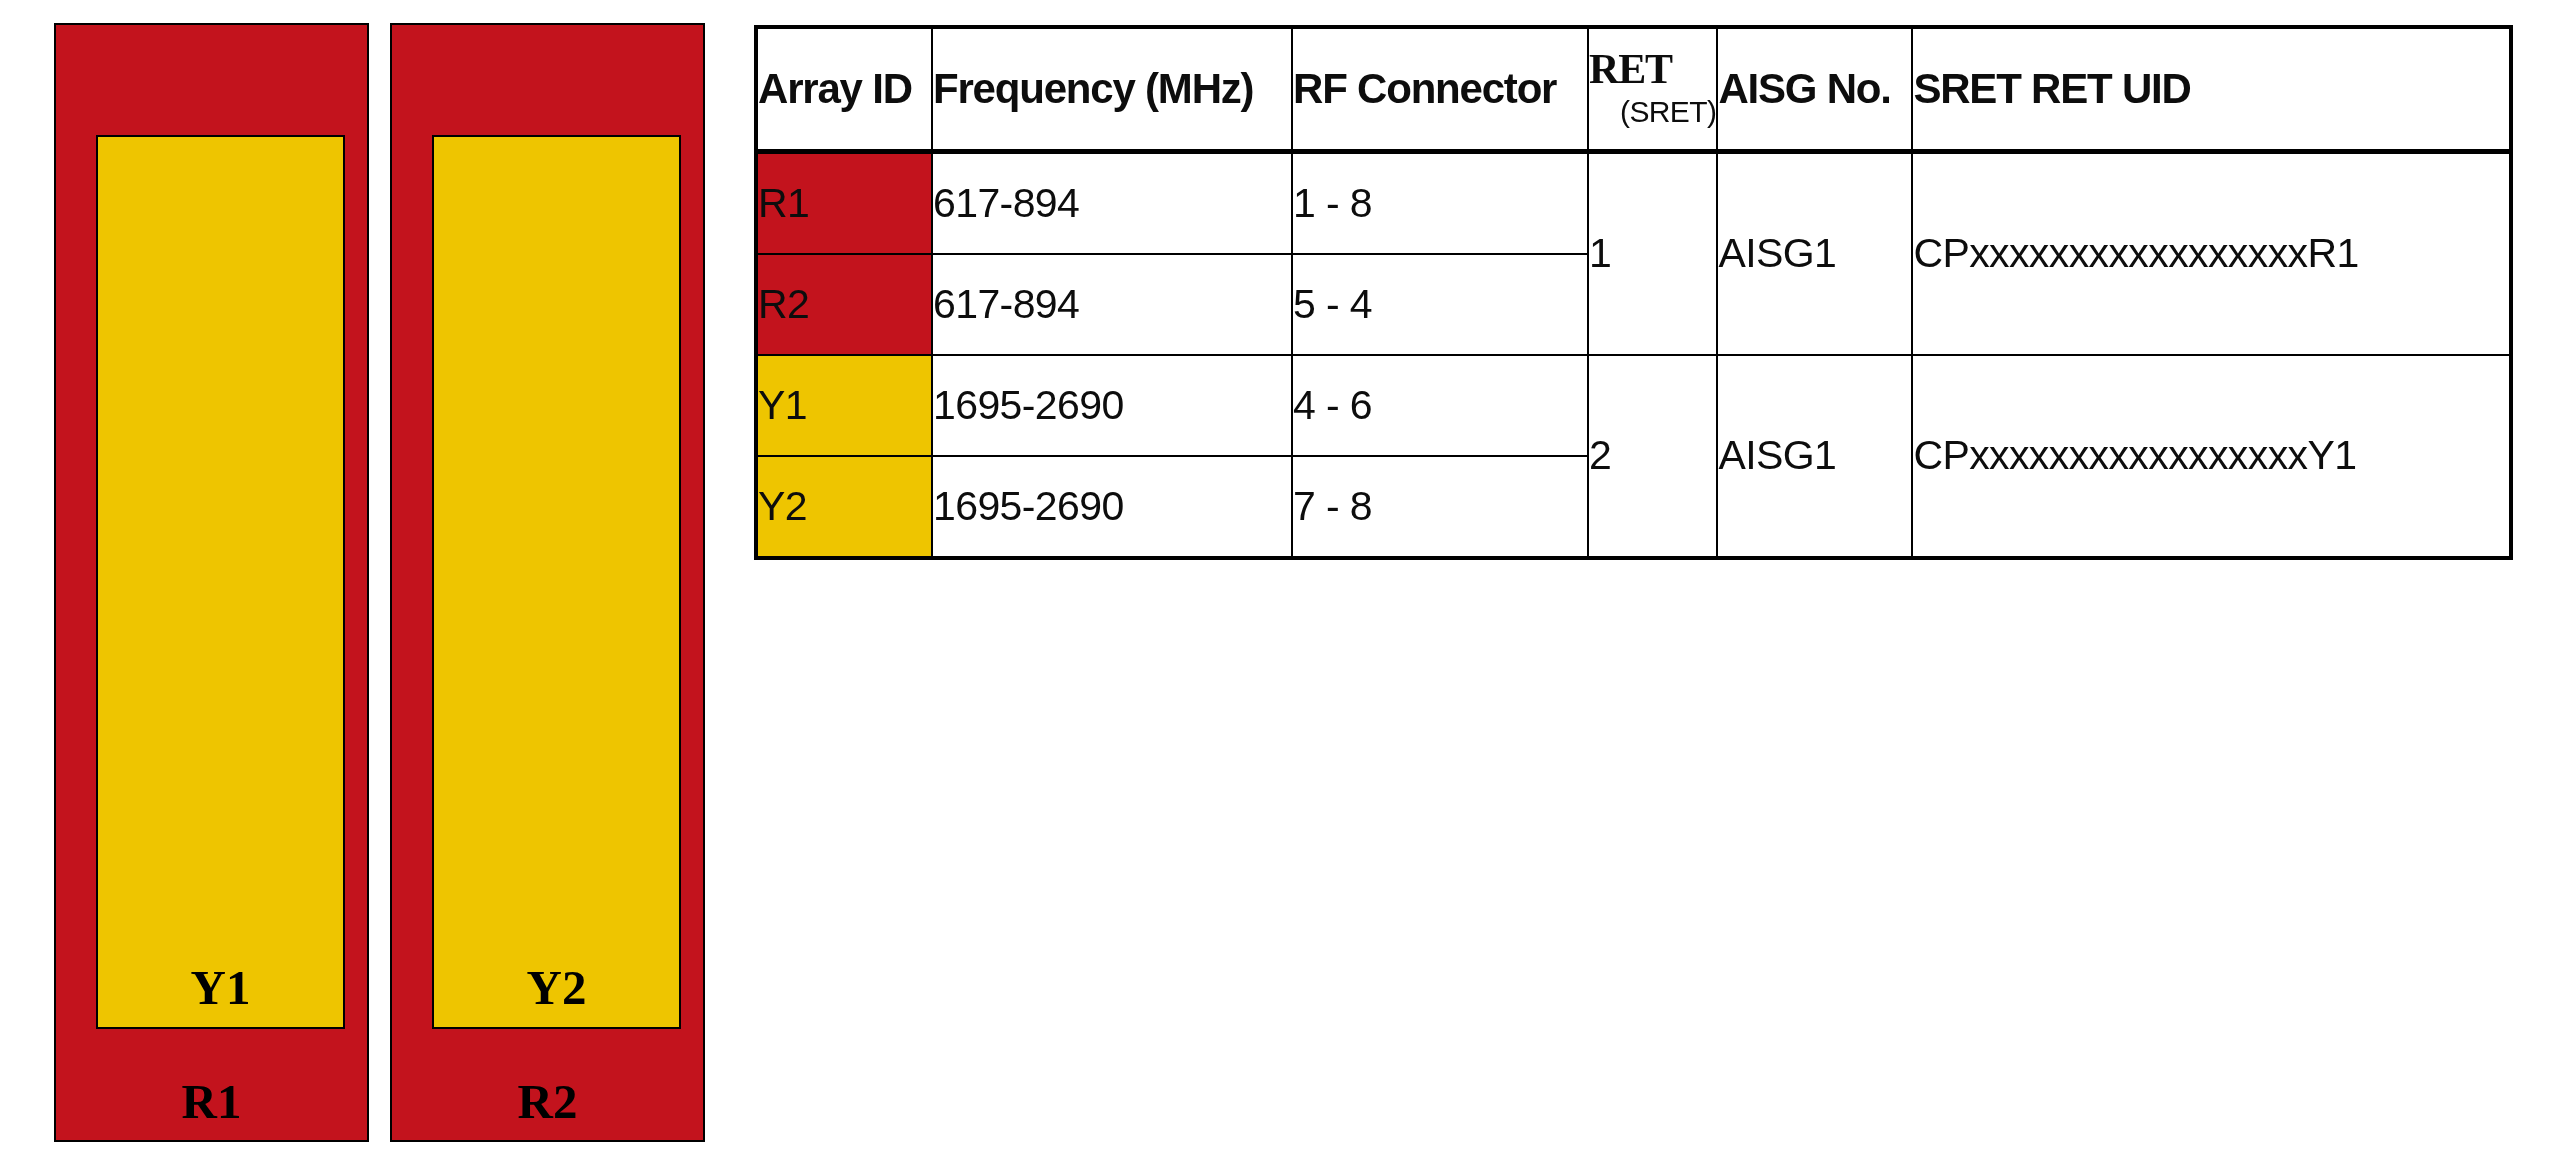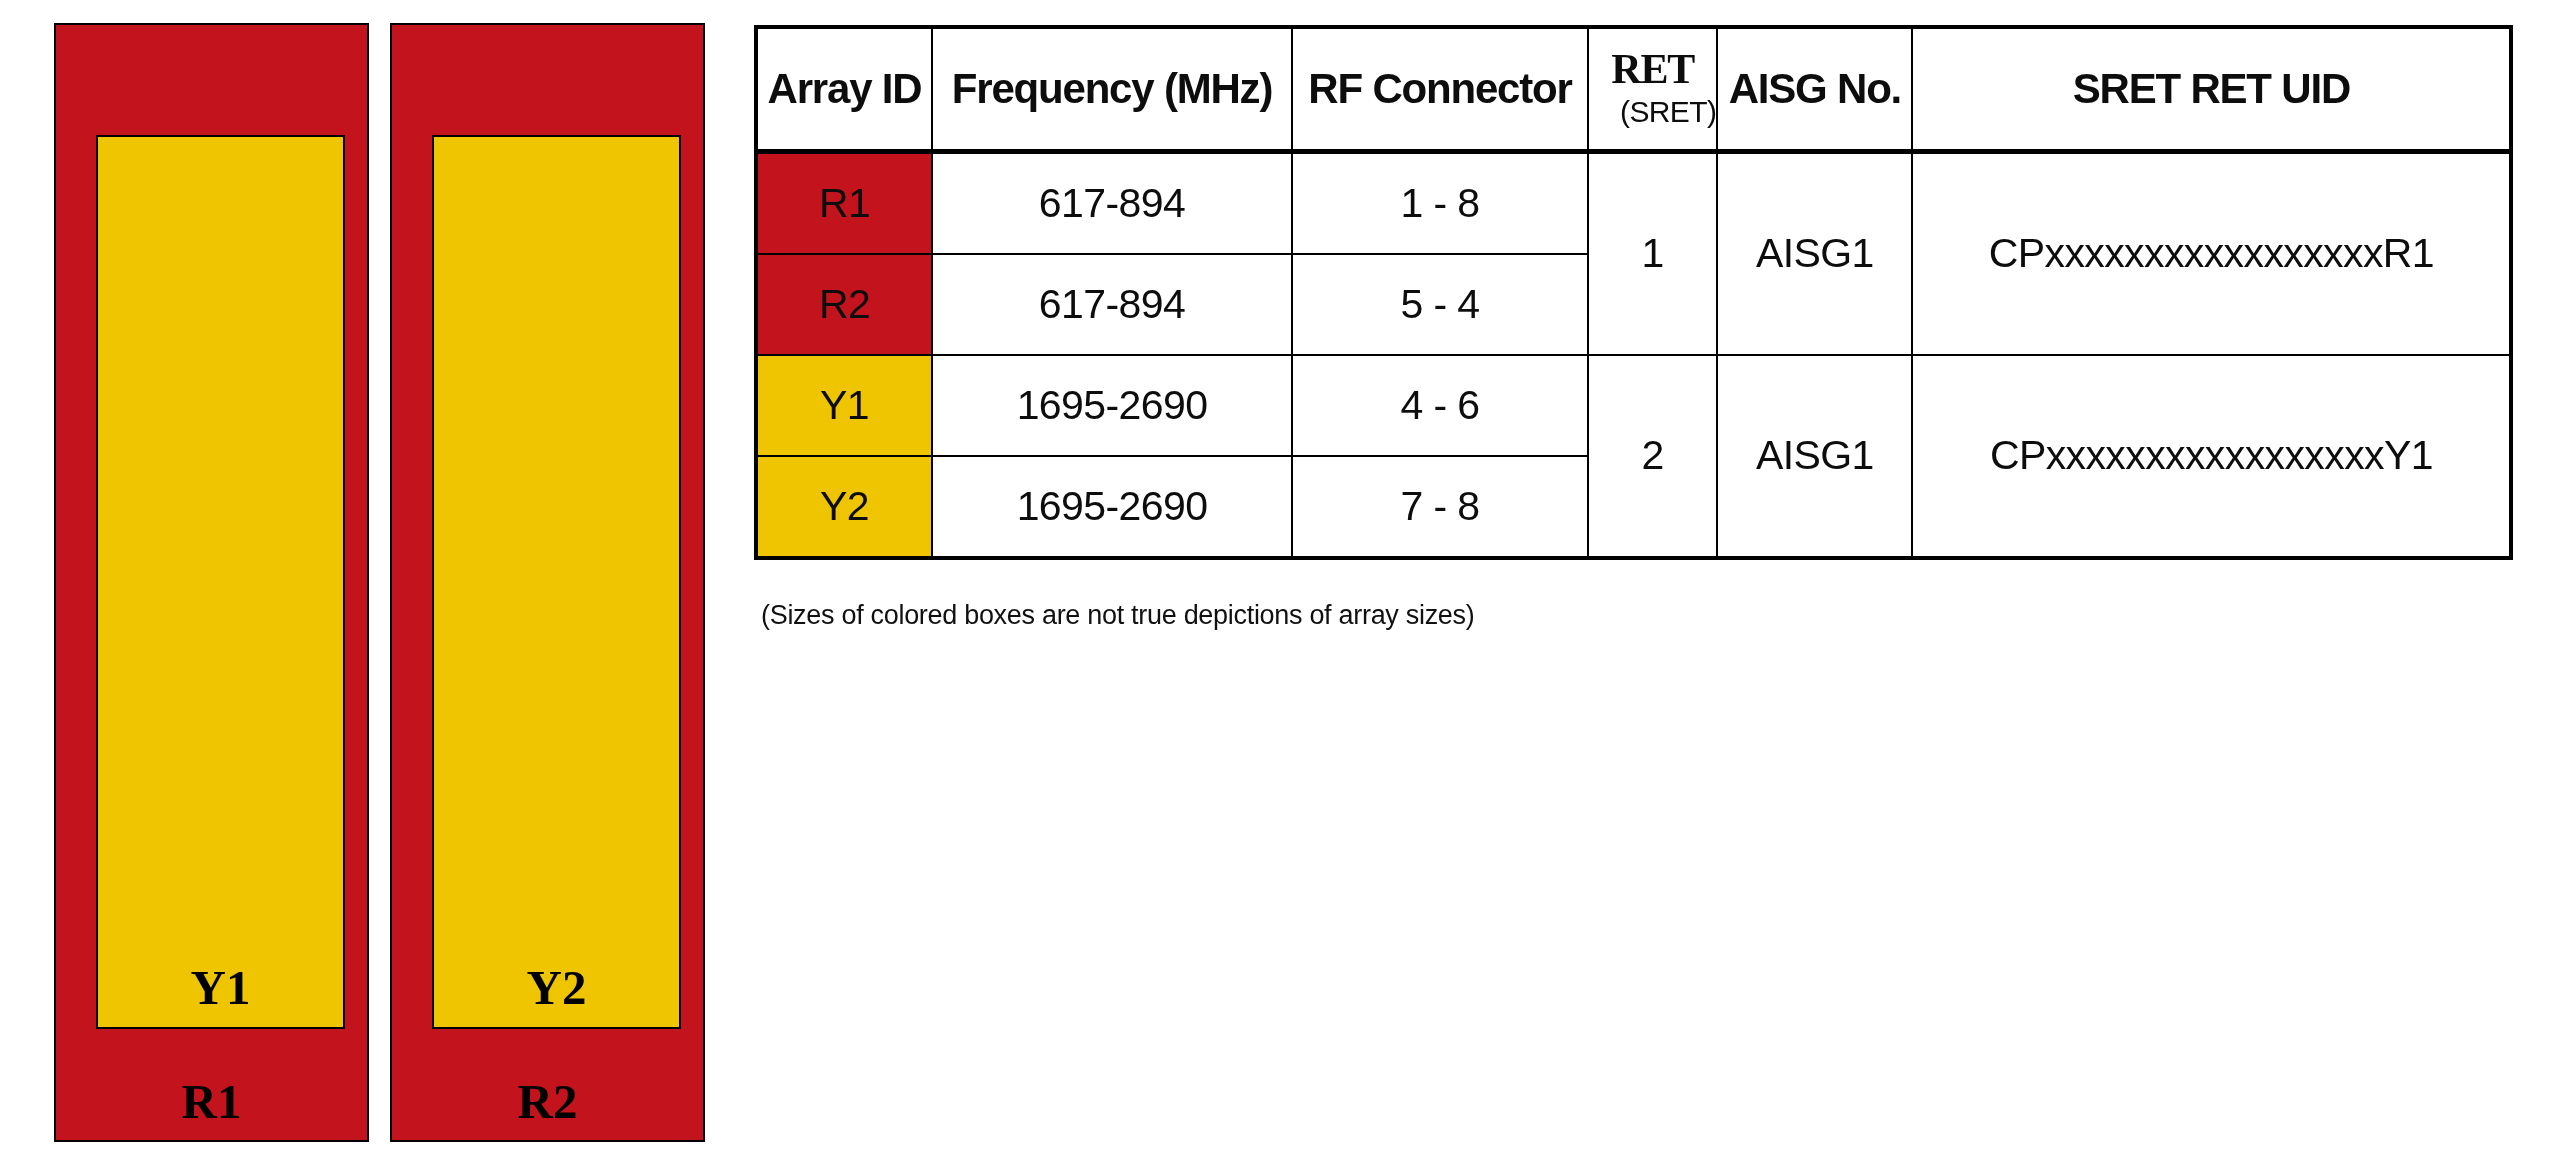--- a/index.html
+++ b/index.html
@@ -68,21 +68,21 @@
     position: absolute;
     left: 754px;
     top: 24.6px;
     border-collapse: collapse;
     table-layout: fixed;
     border: 4.1px solid #000;
     background: #fff;
   }
   #ret-table th, #ret-table td {
     border: 2.9px solid #000;
-    text-align: center;
+    text-align: left;
     vertical-align: middle;
     padding: 0;
     overflow: hidden;
     color: #0d0d0d;
   }
   #ret-table thead th {
     height: 120px;
     font-weight: bold;
     font-size: 42px;
     letter-spacing: -1.2px;
@@ -182,16 +182,15 @@
         <td rowspan="2">CPxxxxxxxxxxxxxxxxxY1</td>
       </tr>
       <tr>
         <td class="cell-yellow">Y2</td>
         <td>1695-2690</td>
         <td>7 - 8</td>
       </tr>
     </tbody>
   </table>
 
-  <div id="footnote">(Sizes of colored boxes are not true depictions of array sizes)</div>
 
 </div>
 
 
 </body></html>

